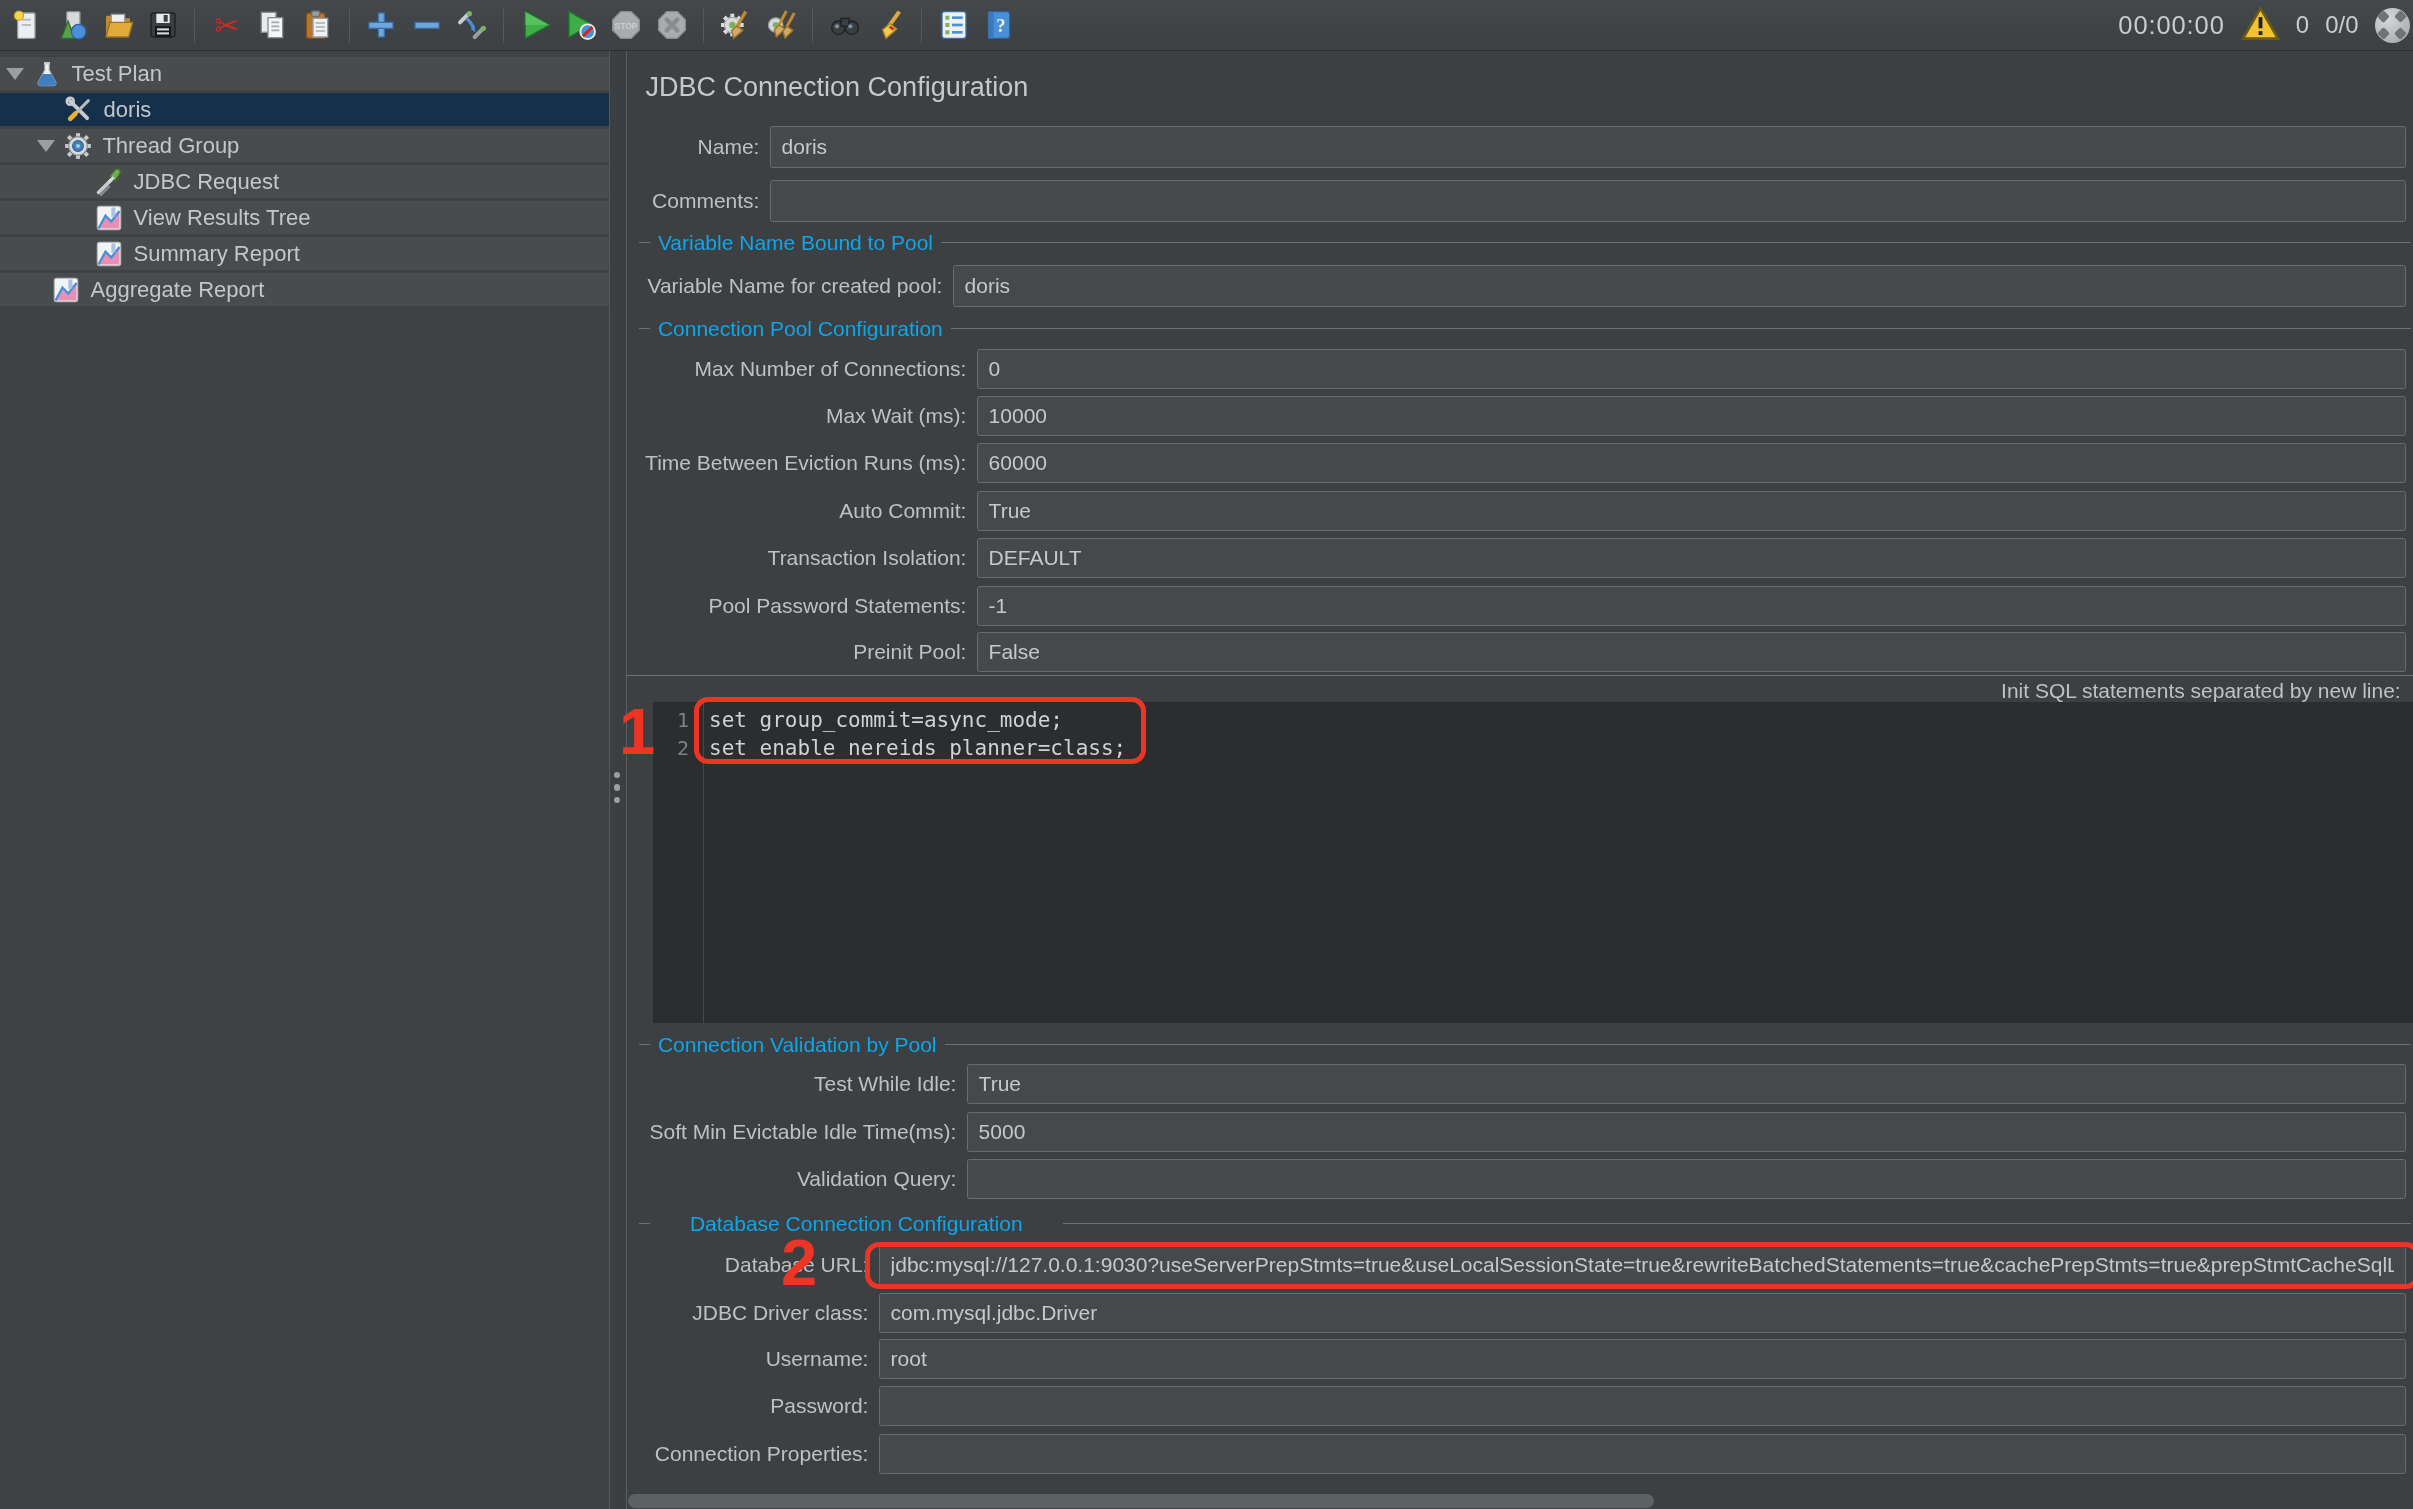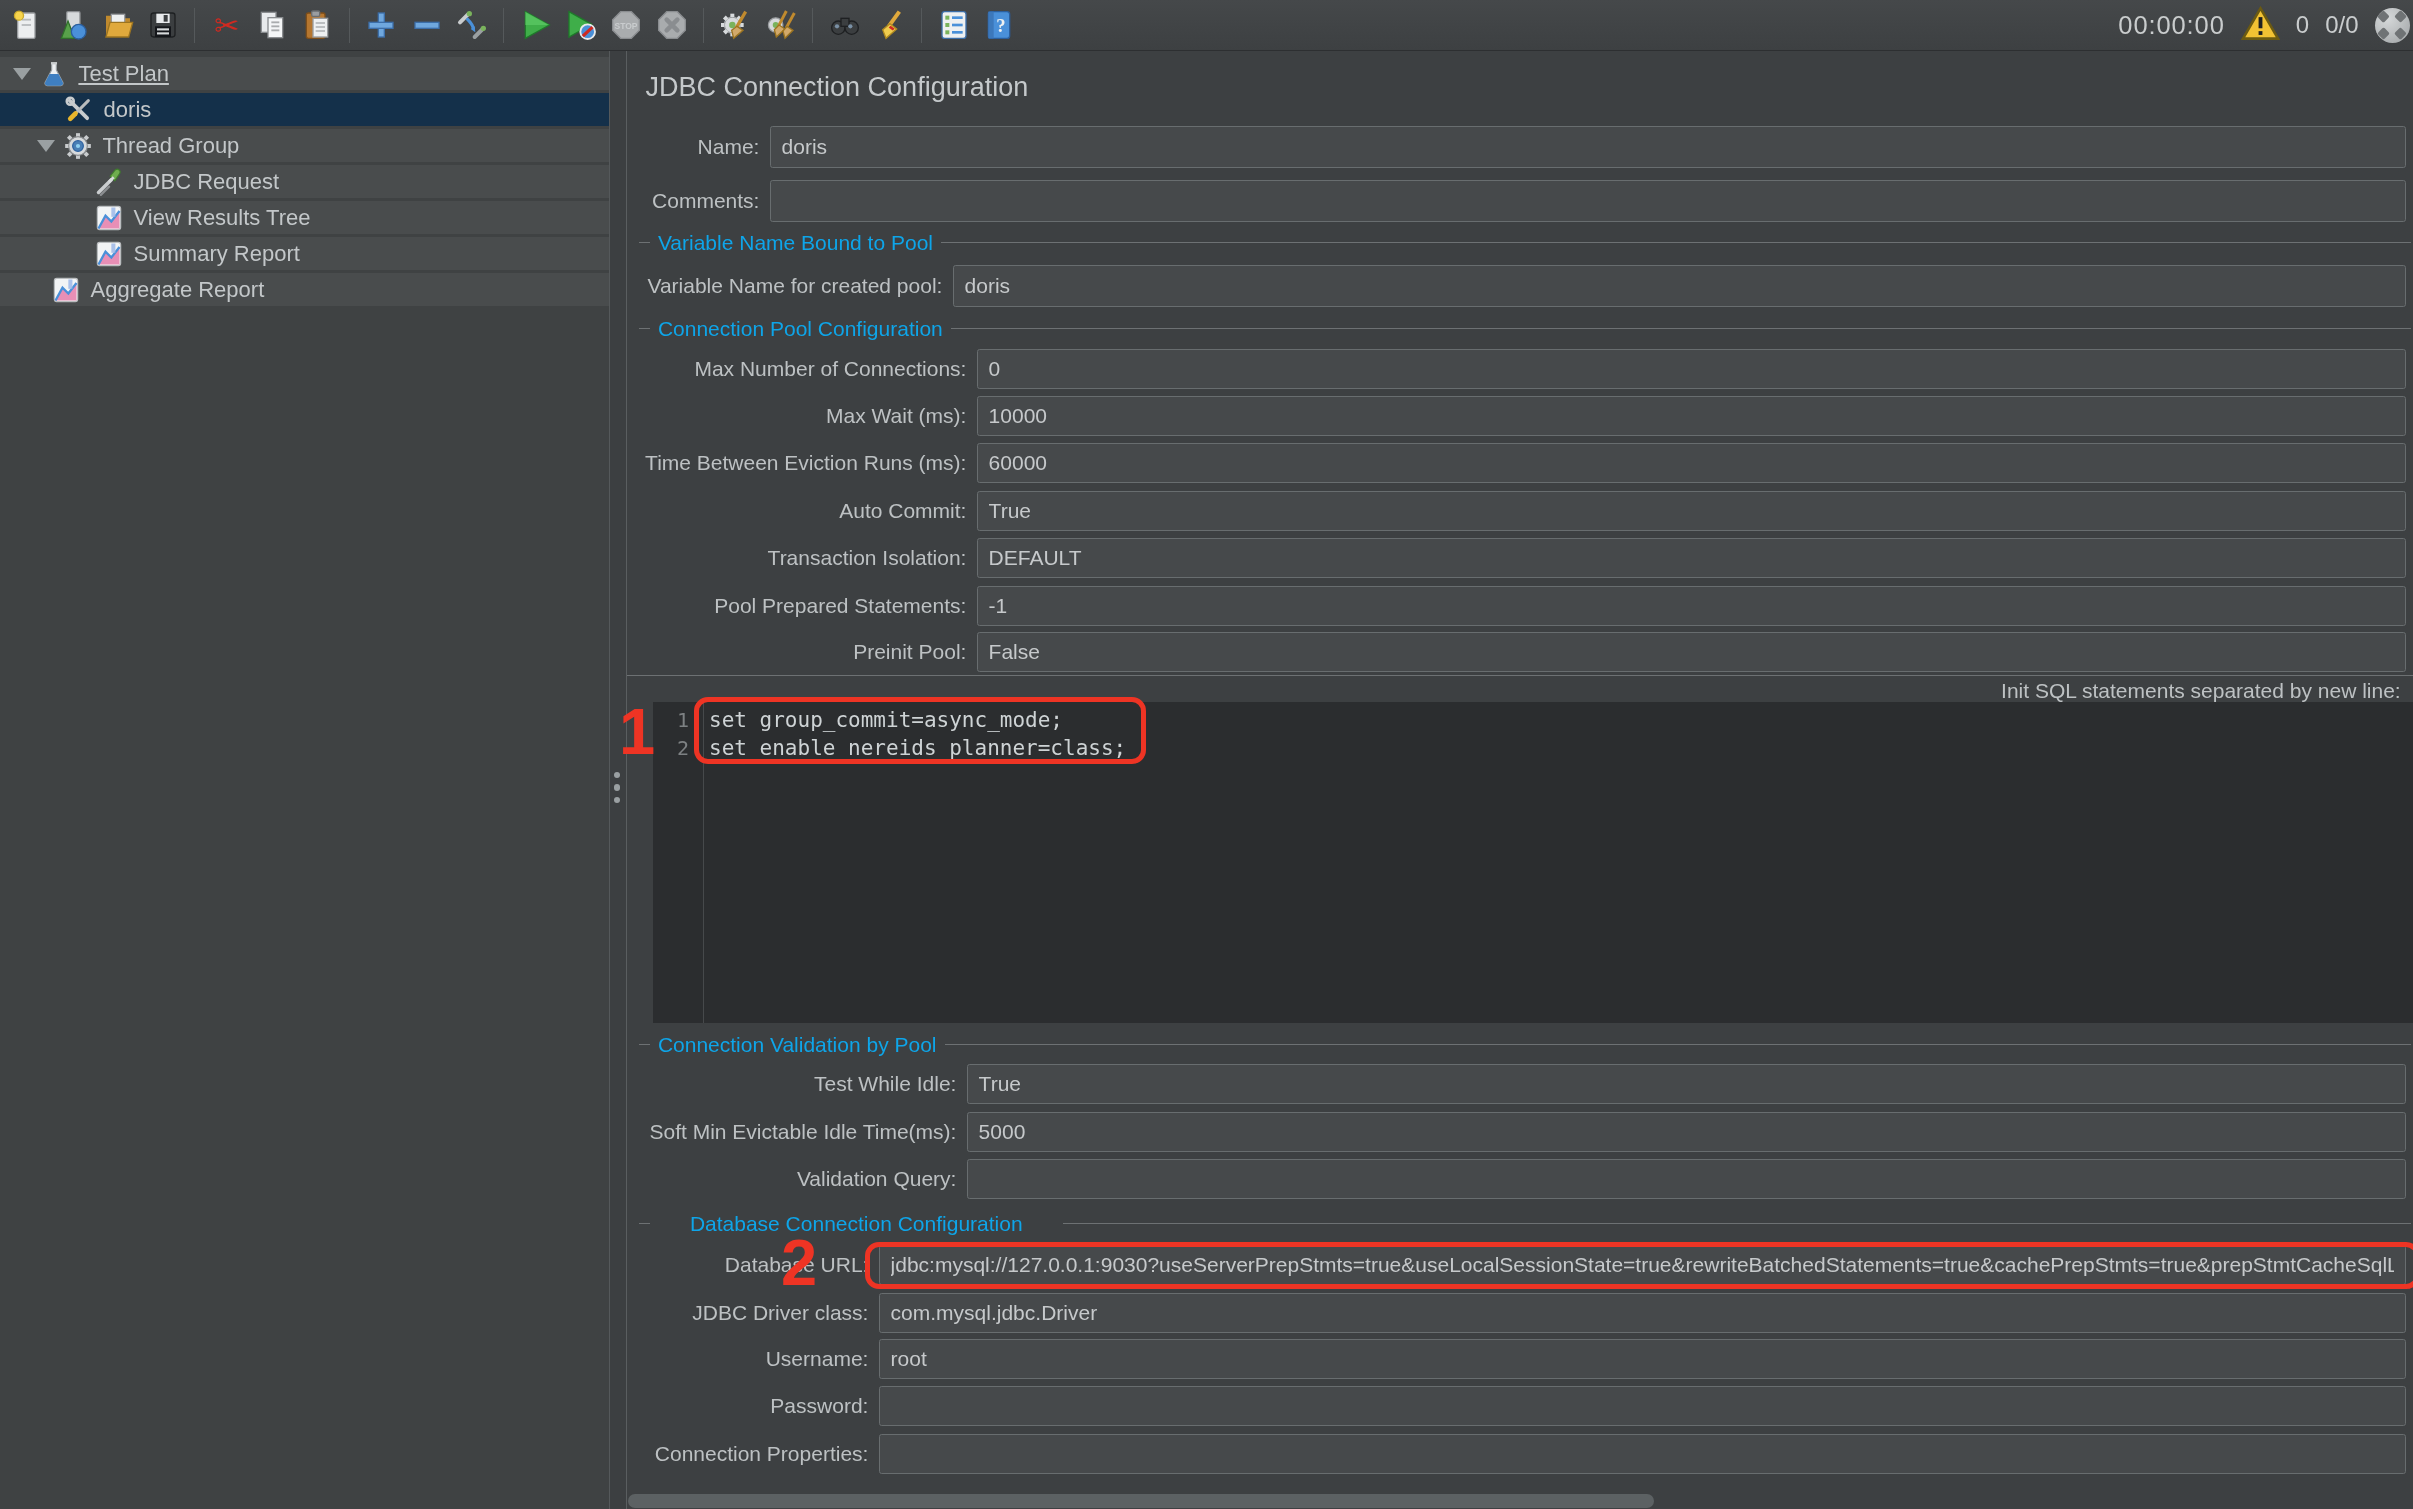--- a/index.html
+++ b/index.html
@@ -281,21 +281,21 @@
           <i></i>
           <i></i>
         </span>
     </div>
   </div>
 
   <div id="tree">
     <div class="guide" style="left:10.6px; top:42px; height:97px;"></div>
     <div class="guide" style="left:46px; top:114px; height:141px;"></div>
 
-    <div class="tree-row" style="padding-left:13px; margin-top:5.3px;text-decoration:underline;">
+    <div class="tree-row" style="padding-left:6px; margin-top:5.3px;">
       <span class="tw-arrow"></span>
       <span class="tree-icon"><svg viewBox="0 0 24 24">
             <path d="M10 2.5 h4 v6 l5.5 10.5 a2 2 0 0 1 -1.8 3 H6.3 a2 2 0 0 1 -1.8 -3 L10 8.5 Z" fill="#eef1f3" stroke="#9aa0a3"></path>
             <path d="M8.2 12 L4.5 19 a2 2 0 0 0 1.8 3 h11.4 a2 2 0 0 0 1.8 -3 L15.8 12 Z" fill="#3f7fc1"></path>
             <rect x="9.4" y="1.8" width="5.2" height="2" fill="#c9ccce"></rect>
           </svg></span>
       <span>Test Plan</span>
     </div>
 
     <div class="tree-row selected" style="padding-left:65px;">
@@ -418,21 +418,21 @@
     </div>
     <div class="frow" style="top:440px;">
       <span class="lbl" style="width:350px;">Auto Commit:</span>
       <input type="text" value="True" style="">
     </div>
     <div class="frow" style="top:487px;">
       <span class="lbl" style="width:350px;">Transaction Isolation:</span>
       <input type="text" value="DEFAULT" style="">
     </div>
     <div class="frow" style="top:535px;">
-      <span class="lbl" style="width:350px;">Pool Prepared Statements:</span>
+      <span class="lbl" style="width:350px;">Pool Password Statements:</span>
       <input type="text" value="-1" style="">
     </div>
     <div class="frow" style="top:581px;">
       <span class="lbl" style="width:350px;">Preinit Pool:</span>
       <input type="text" value="False" style="">
     </div>
 
     <div id="group-pool-bottom-line"></div>
     <div id="init-sql-label">Init SQL statements separated by new line:</div>
 

